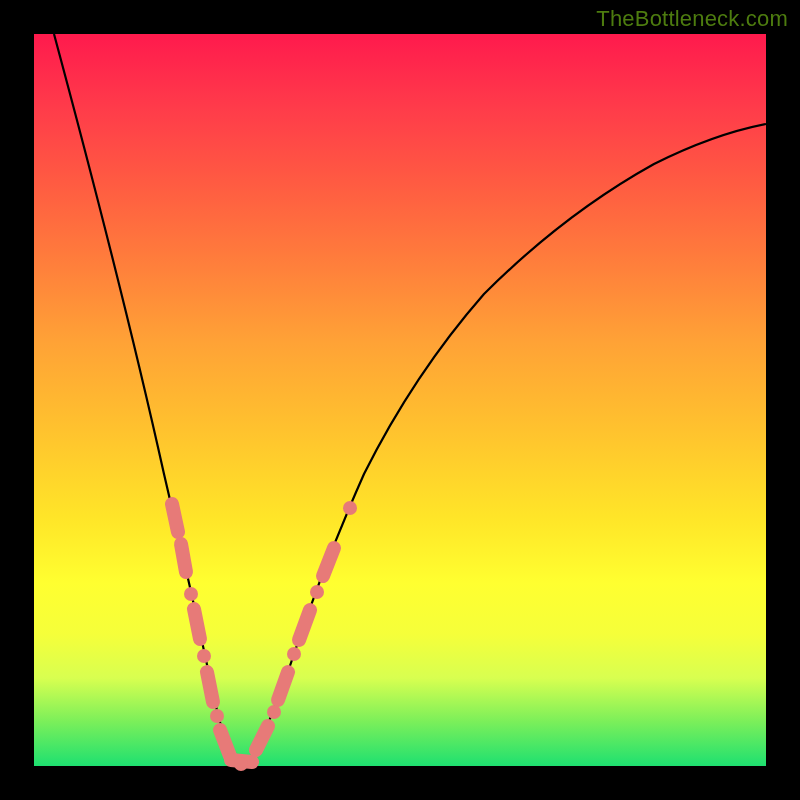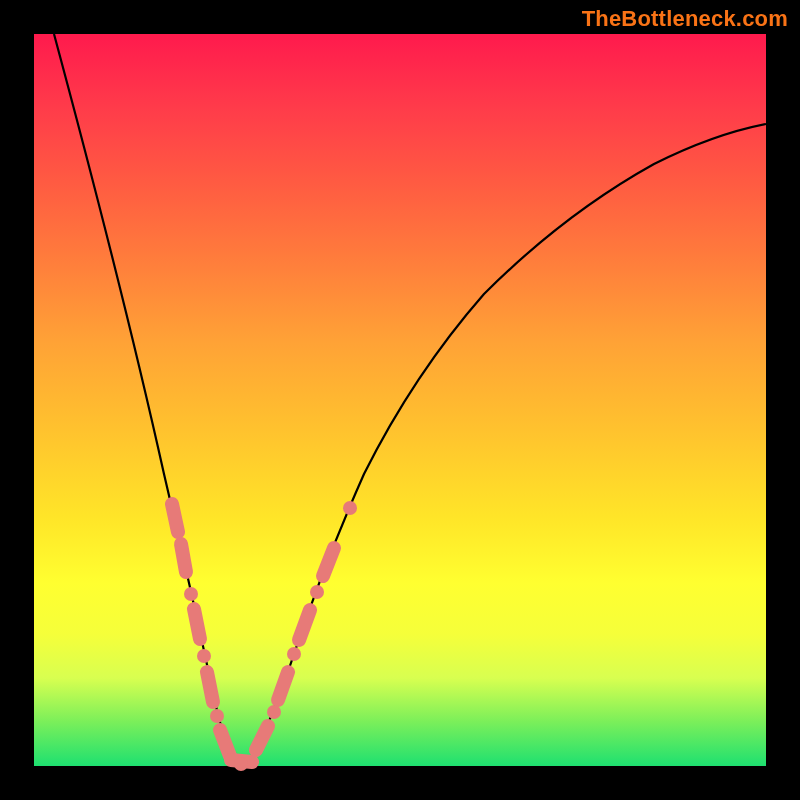--- a/index.html
+++ b/index.html
@@ -38,22 +38,22 @@
       #d8ff50 88%,
       #7aef5a 94%,
       #1ee070 100%
     );
   }
   .watermark {
     position: absolute;
     top: 6px;
     right: 12px;
     font-size: 22px;
-    color: #f97316;
-    font-weight: 700;
+    color: #4d7c0f;
+    font-weight: 400;
     letter-spacing: 0.2px;
   }
   svg.curve {
     position: absolute;
     top: 0;
     left: 0;
     width: 732px;
     height: 732px;
     overflow: visible;
   }

